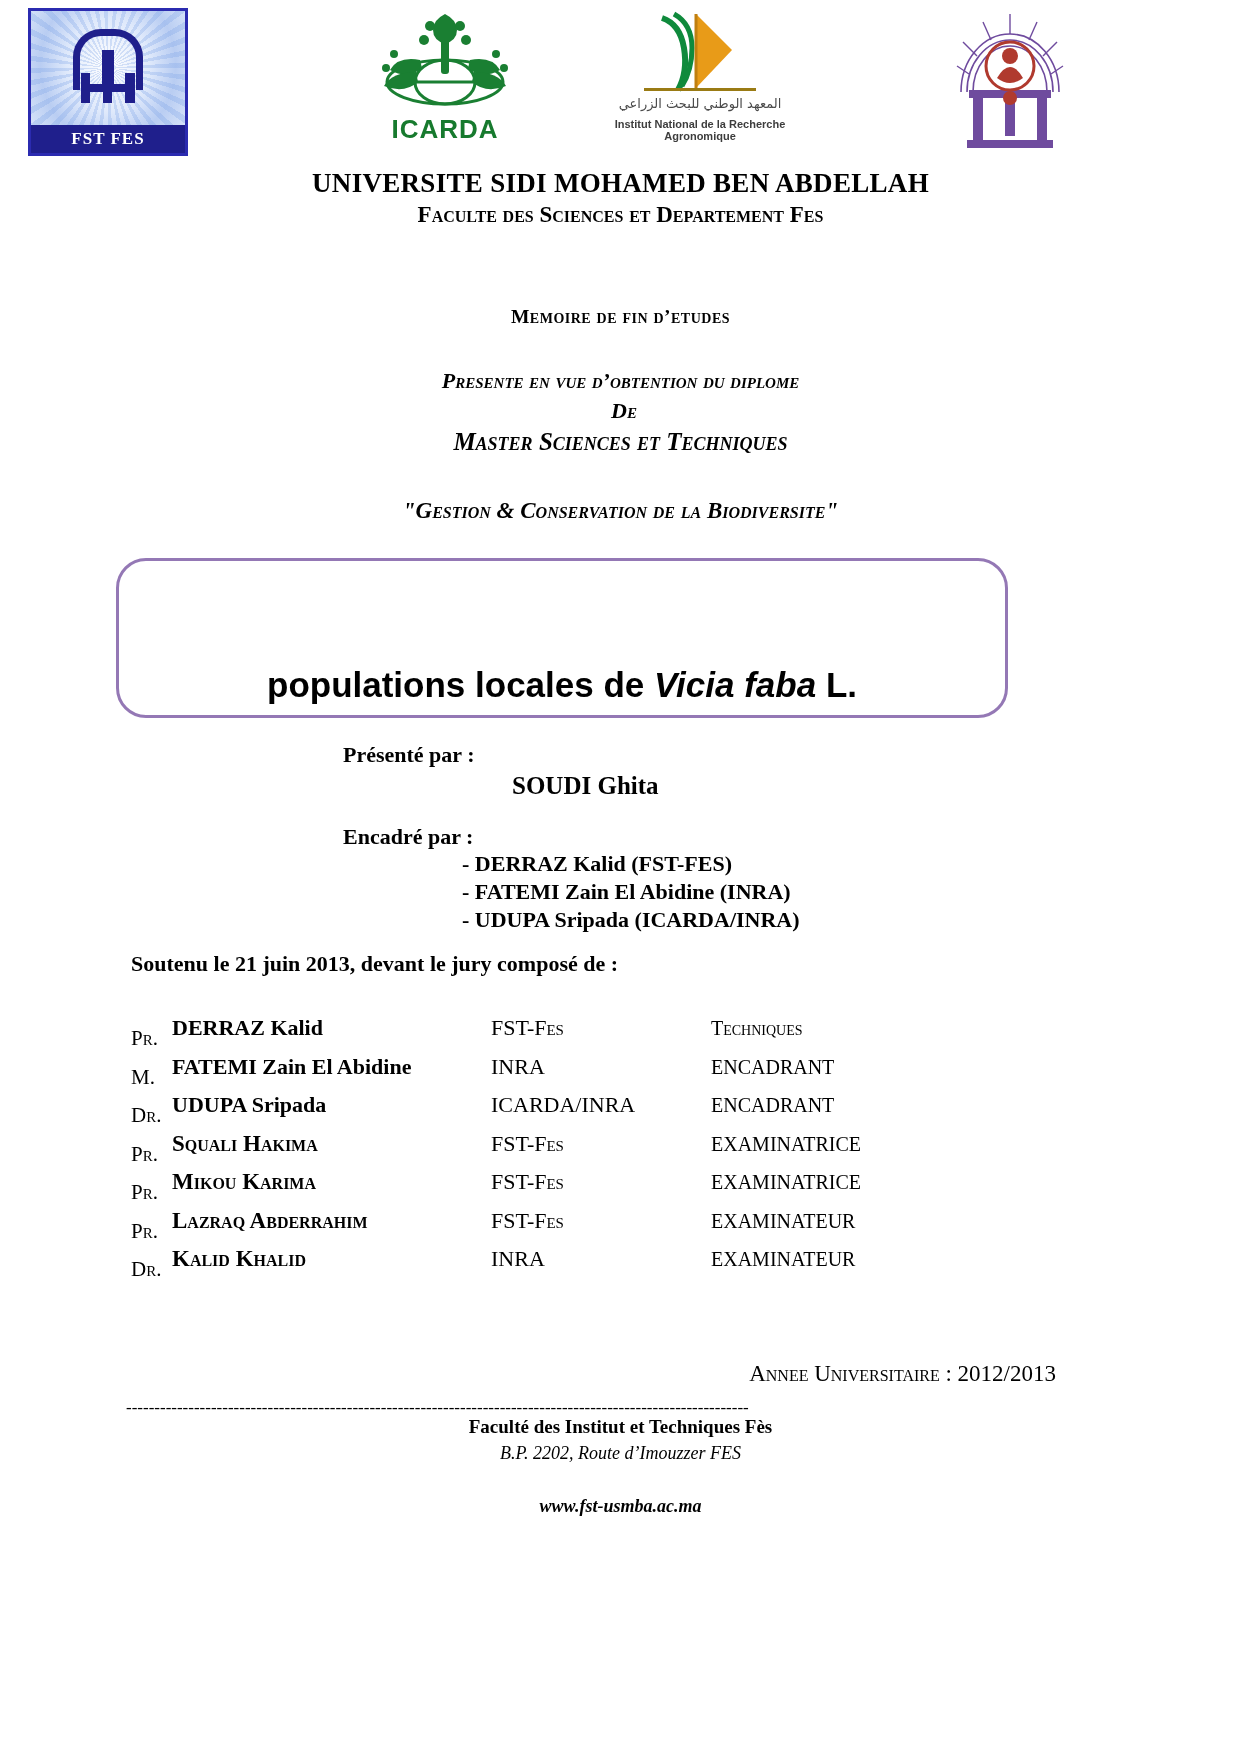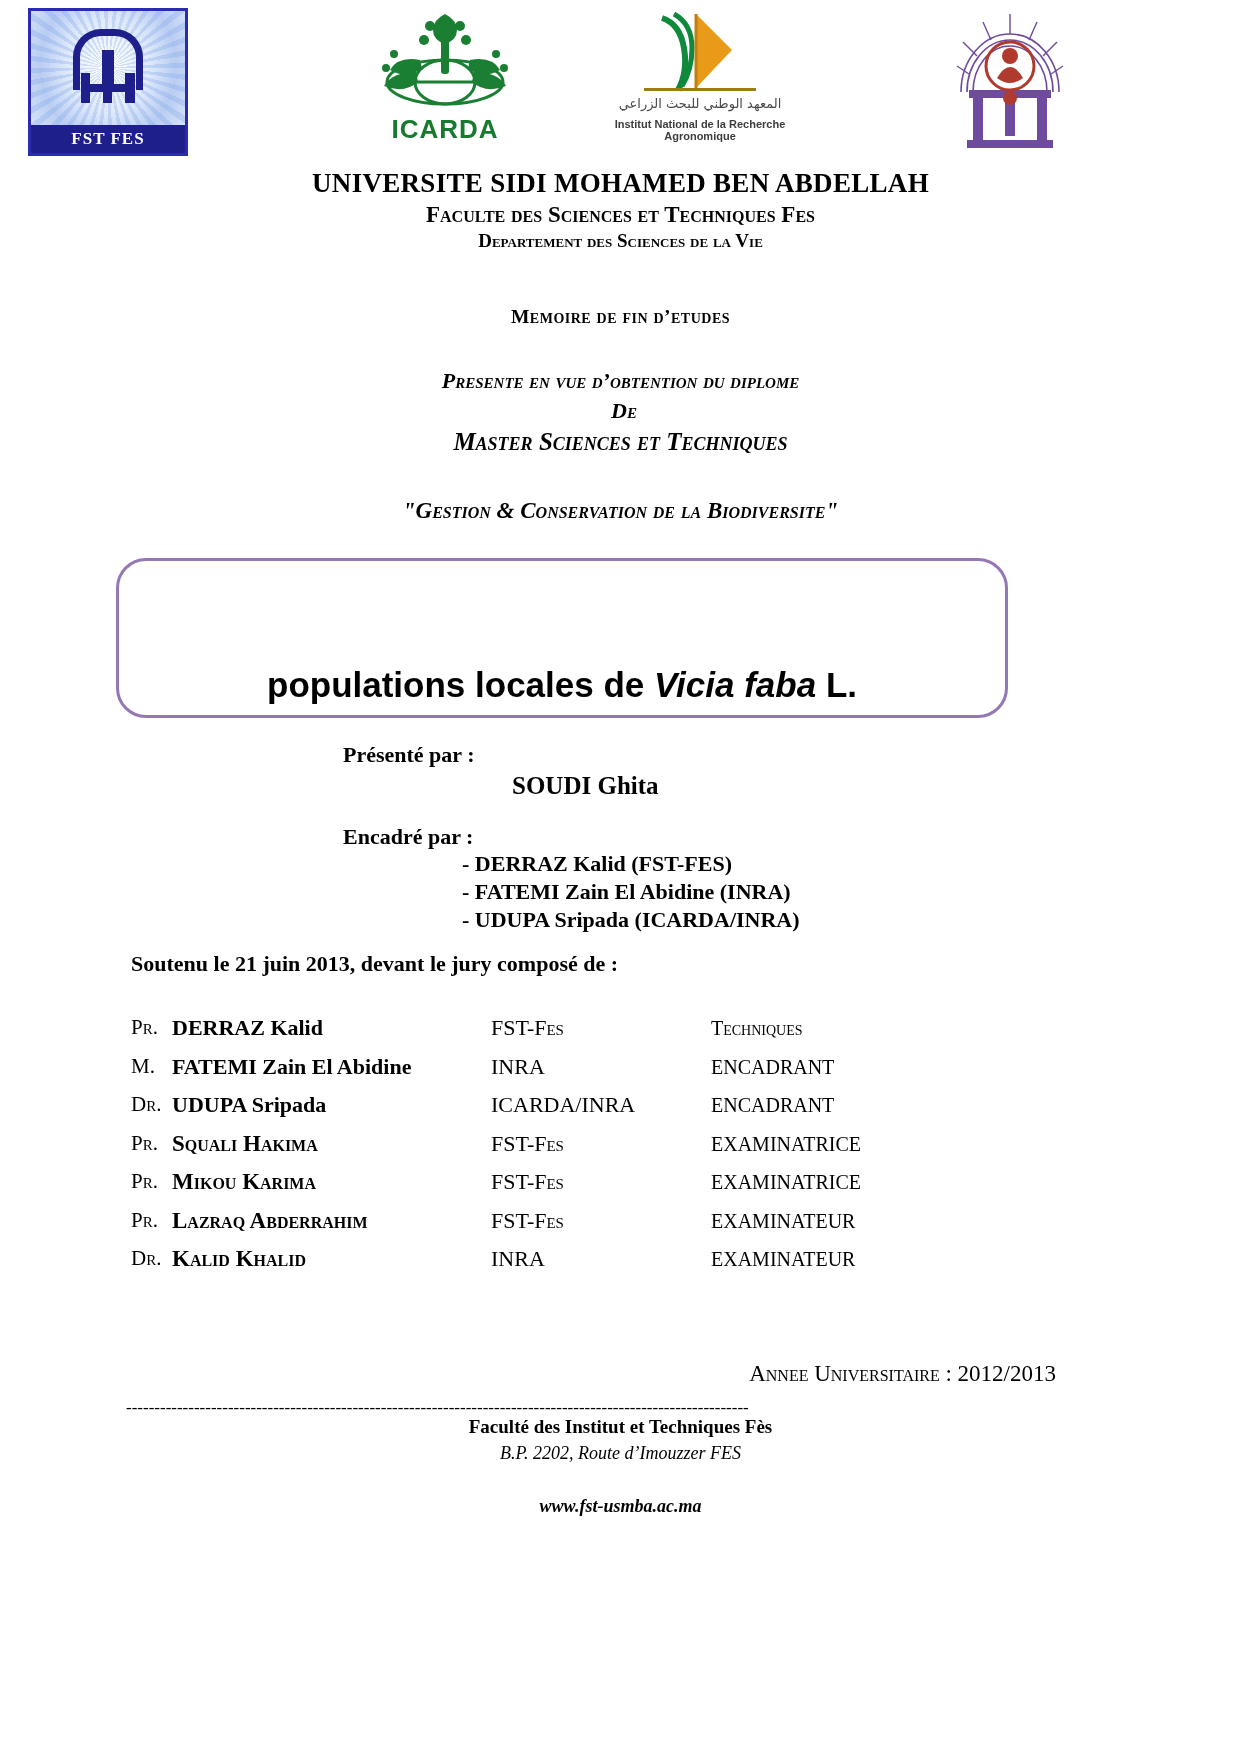--- a/index.html
+++ b/index.html
@@ -83,21 +83,21 @@
   .sup1{top:851px;}
   .sup2{top:879px;}
   .sup3{top:907px;}
 
   .soutenu{position:absolute;left:131px;top:951px;font-family:"Liberation Serif",serif;
       font-weight:bold;font-size:22px;}
 
   
   .jury{position:absolute;left:131px;top:1015px;width:980px;}
   .jrow{position:relative;height:38.5px;}
-  .jtitle{position:absolute;left:0;top:0;font-size:21px;font-variant:small-caps;
+  .jtitle{position:absolute;left:0;top:11px;font-size:21px;font-variant:small-caps;
       font-family:"Liberation Serif",serif;}
   .jname{position:absolute;left:41px;top:0;font-size:22px;font-weight:bold;
       font-family:"Liberation Serif",serif;}
   .jname.sc{font-variant:small-caps;font-size:23px;}
   .jaff{position:absolute;left:360px;top:0;font-size:22px;font-variant:small-caps;
       font-family:"Liberation Serif",serif;}
   .jrole{position:absolute;left:580px;top:2px;font-size:20px;font-variant:small-caps;
       font-family:"Liberation Serif",serif;}
 
   
@@ -196,22 +196,21 @@
         <circle cx="55" cy="62" r="24" fill="none" stroke="#b03a2e" stroke-width="3"></circle>
         <path d="M42 74 q13 -22 26 0 q-13 10 -26 0z" fill="#b03a2e"></path>
         <circle cx="55" cy="52" r="8" fill="#b03a2e"></circle>
         <rect x="50" y="96" width="10" height="36" fill="#6f4b9e"></rect>
         <circle cx="55" cy="94" r="7" fill="#b03a2e"></circle>
       </svg>
     </div>
   </div>
 
   <div class="hdr h-univ">UNIVERSITE SIDI MOHAMED BEN ABDELLAH</div>
-  <div class="hdr h-fac">Faculte des Sciences et Techniques Fes</div>
-  <div class="hdr h-dep">Departement des Sciences de la Vie</div>
+  <div class="hdr h-fac">Faculte des Sciences et Departement Fes</div>
 
   <div class="hdr h-mem">Memoire de fin d’etudes</div>
 
   <div class="hdr h-pres">Presente en vue d’obtention du diplome</div>
   <div class="hdr h-de">De</div>
   <div class="hdr h-mst">Master Sciences et Techniques</div>
 
   <div class="hdr h-spec">"Gestion &amp; Conservation de la Biodiversite"</div>
 
   <div class="titlebox">

